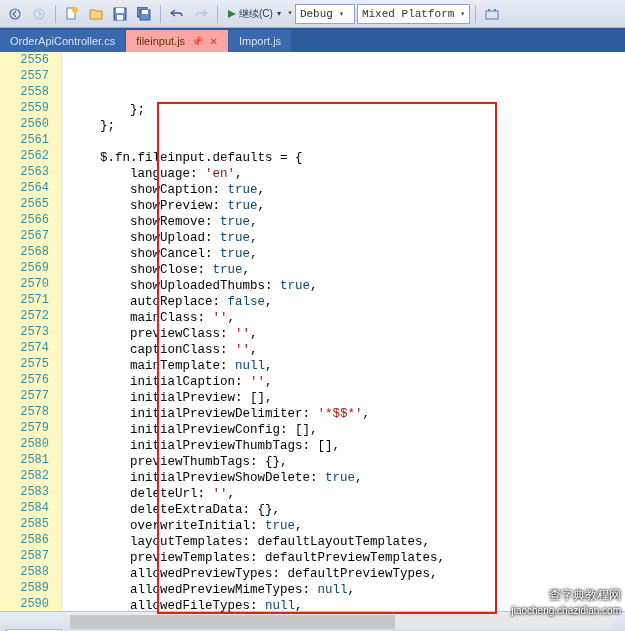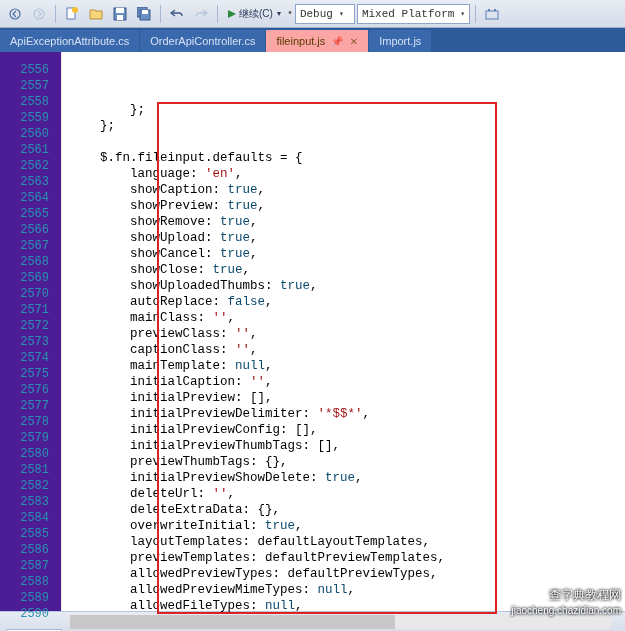--- a/index.html
+++ b/index.html
@@ -85,27 +85,27 @@
       opacity: 0.7;
     }
     .editor {
       position: relative;
       height: calc(631px - 28px - 24px - 20px);
       display: flex;
       background: #fff;
     }
     .gutter {
       width: 62px;
-      background: #4c1d95;
+      background: #fef9c3;
       text-align: right;
       padding-right: 12px;
       color: #2b91af;
       font-size: 12px;
       line-height: 16px;
-      padding-top: 10px;
+      padding-top: 0;
       border-right: 1px solid #e8e8e8;
       user-select: none;
     }
     .gutter-line { height: 16px; }
     .code {
       flex: 1;
       padding-left: 8px;
       padding-top: 2px;
       line-height: 16px;
       font-size: 12.5px;
@@ -254,23 +254,20 @@
   <div class="toolbar-btn">
     <svg width="14" height="14" viewBox="0 0 14 14">
         <rect x="1" y="4" width="12" height="8" fill="none" stroke="#5a7db5"></rect>
         <rect x="3" y="2" width="2" height="2" fill="#5a7db5"></rect>
         <rect x="9" y="2" width="2" height="2" fill="#5a7db5"></rect>
       </svg>
   </div>
 </div>
 
 <div class="tabs" id="tab-bar">
-    <div class="tab">
-      <span>ApiExceptionAttribute.cs</span>
-    </div>
     <div class="tab">
       <span>OrderApiController.cs</span>
     </div>
     <div class="tab active">
       <span>fileinput.js</span>
       <span class="tab-pin">📌</span>
       <span class="tab-close">✕</span>
     </div>
     <div class="tab">
       <span>Import.js</span>

